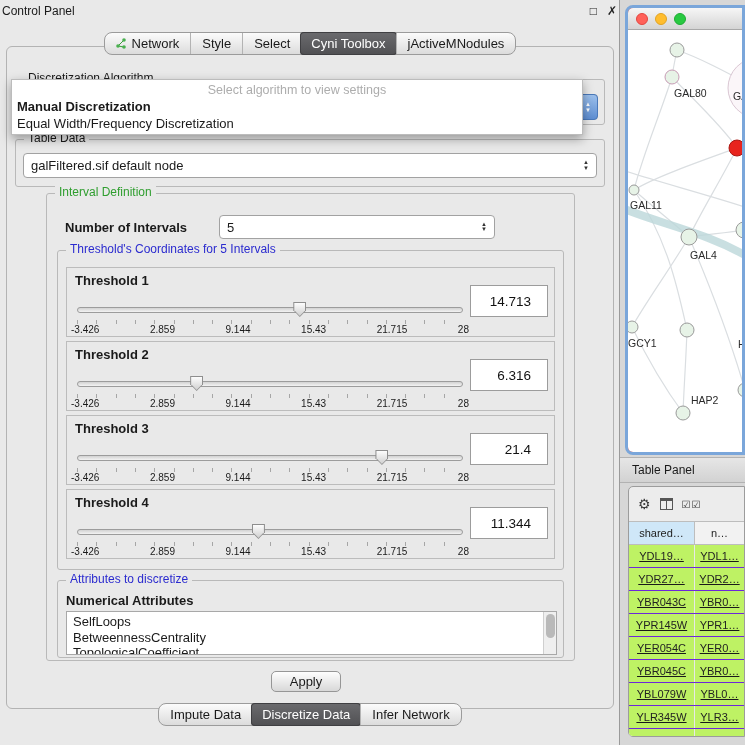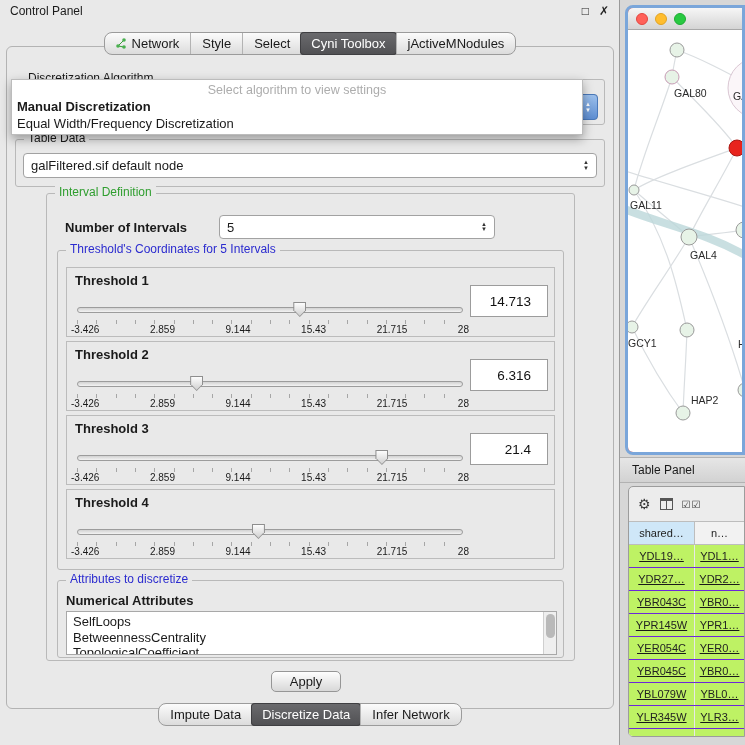--- a/index.html
+++ b/index.html
@@ -8,21 +8,21 @@
     font-family:"Liberation Sans", sans-serif;
     font-size:13px; color:#1a1a1a;
     background:#d6d6d6; overflow:hidden; position:relative;
   }
   #stage { position:absolute; inset:0; width:745px; height:745px; background:#d7d7d7; }
 
   
   .control-panel { position:absolute; left:0; top:0; width:620px; height:745px;
     background:#e9e9e9; border-right:1px solid #9a9a9a; }
   .cp-titlebar { position:absolute; top:0; left:0; right:0; height:22px;
-    display:flex; align-items:center; padding:0 10px; font-size:12px; }
+    display:flex; align-items:center; padding:0 2px; font-size:12px; }
   .cp-title { flex:1; }
   .winbtn { font-size:12px; color:#222; margin-left:10px; cursor:default; }
 
   .tab-row { position:absolute; left:0; width:620px; display:flex; justify-content:center; z-index:20; }
   .tab-row.top { top:32px; }
   .tab-row.bottom { top:703px; }
   .tab-group { display:flex; border:1px solid #9b9b9b; border-radius:8px;
     background:linear-gradient(#fbfbfb,#dcdcdc); overflow:visible; }
   .tab { padding:3px 11px; font-size:13px; display:flex; align-items:center; gap:5px;
     border-left:1px solid #b3b3b3; white-space:nowrap; color:#1a1a1a; }
@@ -288,20 +288,21 @@
             </div>
             <div class="tickmarks"></div>
             <div class="tick-row">
                 <span>-3.426</span>
                 <span>2.859</span>
                 <span>9.144</span>
                 <span>15.43</span>
                 <span>21.715</span>
                 <span>28</span>
               </div>
+            <input class="value-box" value="11.344" style="">
           </div>
         </div>
 
         <div class="group attr-group">
           <span class="group-title blue">Attributes to discretize</span>
           <span class="attr-label">Numerical Attributes</span>
           <div class="attr-list" id="attr-list">
             <div class="sb">
               <div class="sb-thumb"></div>
             </div>

